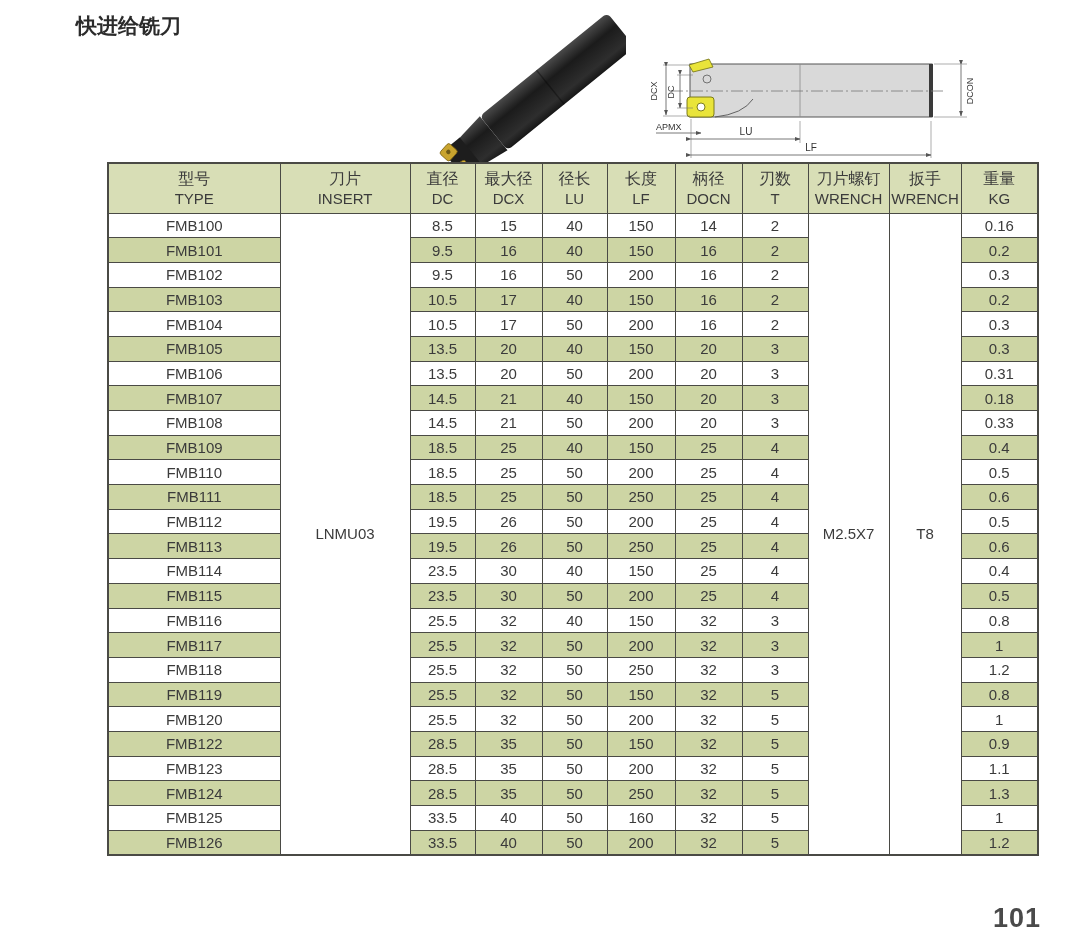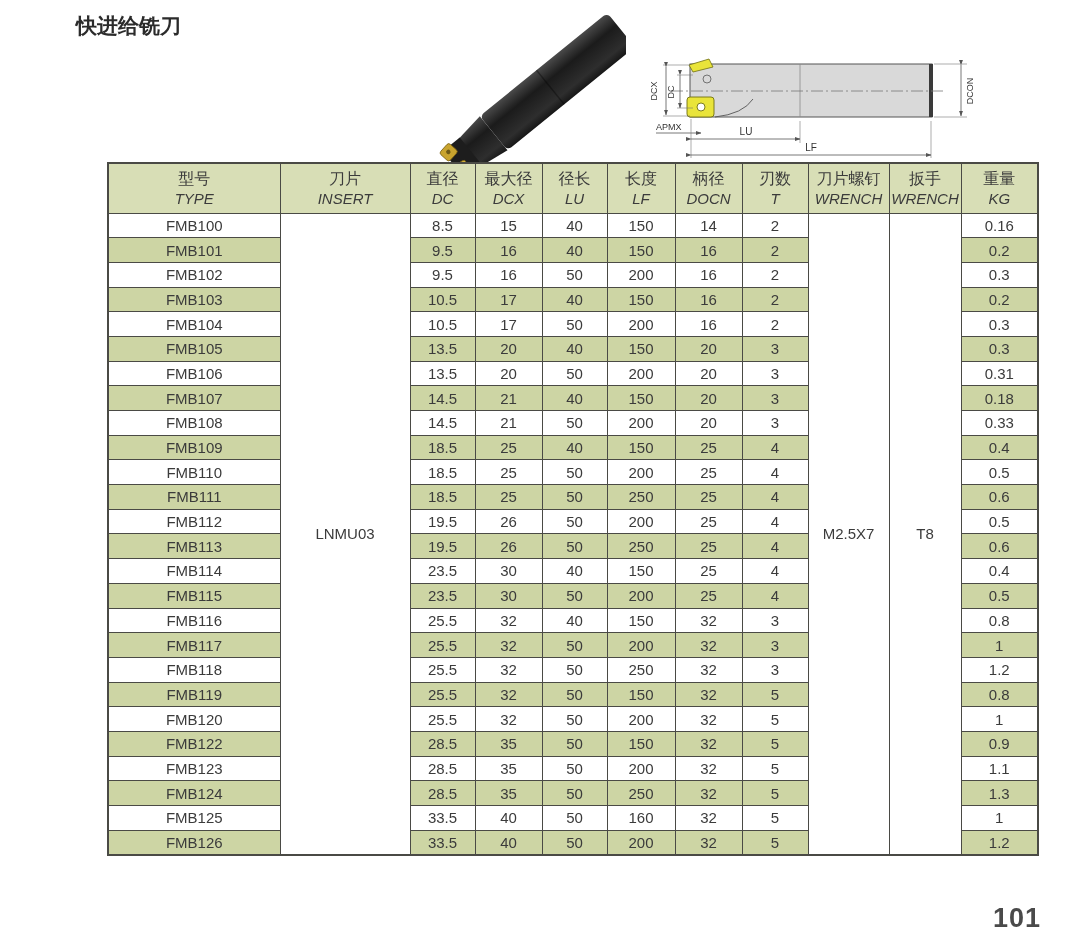--- a/index.html
+++ b/index.html
@@ -26,21 +26,21 @@
 
   table.spec{position:absolute;left:75px;top:162px;width:930px;
     border-collapse:collapse;table-layout:fixed;
     border:2px solid var(--c-table_border);margin-left:32px;}
   table.spec th,table.spec td{
     border:1px solid var(--c-table_border);
     text-align:center;vertical-align:middle;
     font-size:15px;color:var(--c-text);padding:0;overflow:hidden;white-space:nowrap;}
   table.spec thead th{background:var(--c-header_bg);height:50px;font-weight:normal;}
   table.spec thead .h-zh{font-size:16px;line-height:1.35;}
-  table.spec thead .h-en{font-size:15px;line-height:1.2;font-style:italic;}
+  table.spec thead .h-en{font-size:15px;line-height:1.2;}
   table.spec tbody td{height:24.7px;background:#fff;}
   table.spec tbody tr.alt td{background:var(--c-row_alt_bg);}
   table.spec tbody td.merged{background:#fff !important;font-size:15px;}
 
   .pagenum{position:absolute;left:993px;top:903px;font-size:27px;font-weight:bold;color:#4a4a4a;letter-spacing:1px;}
 
   svg text{font-family:"Liberation Sans","DejaVu Sans",sans-serif;}
 </style>
 </head>
 <body>

